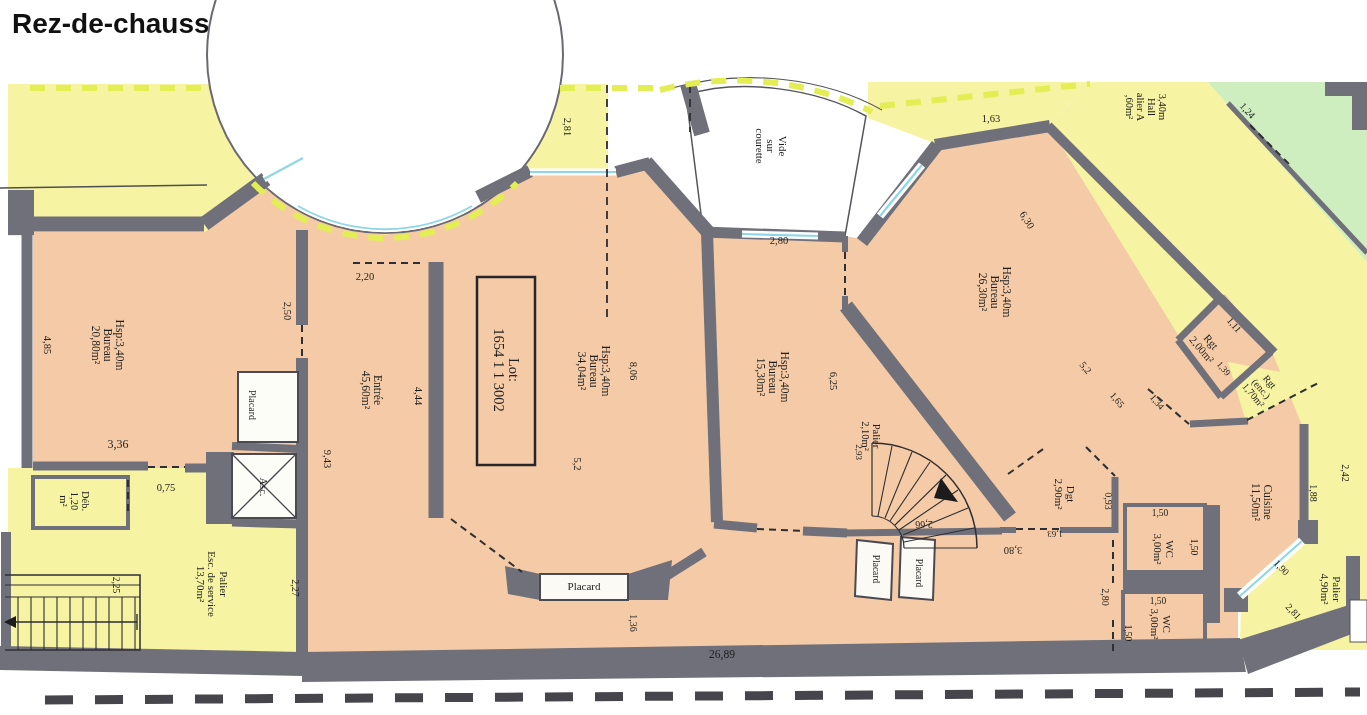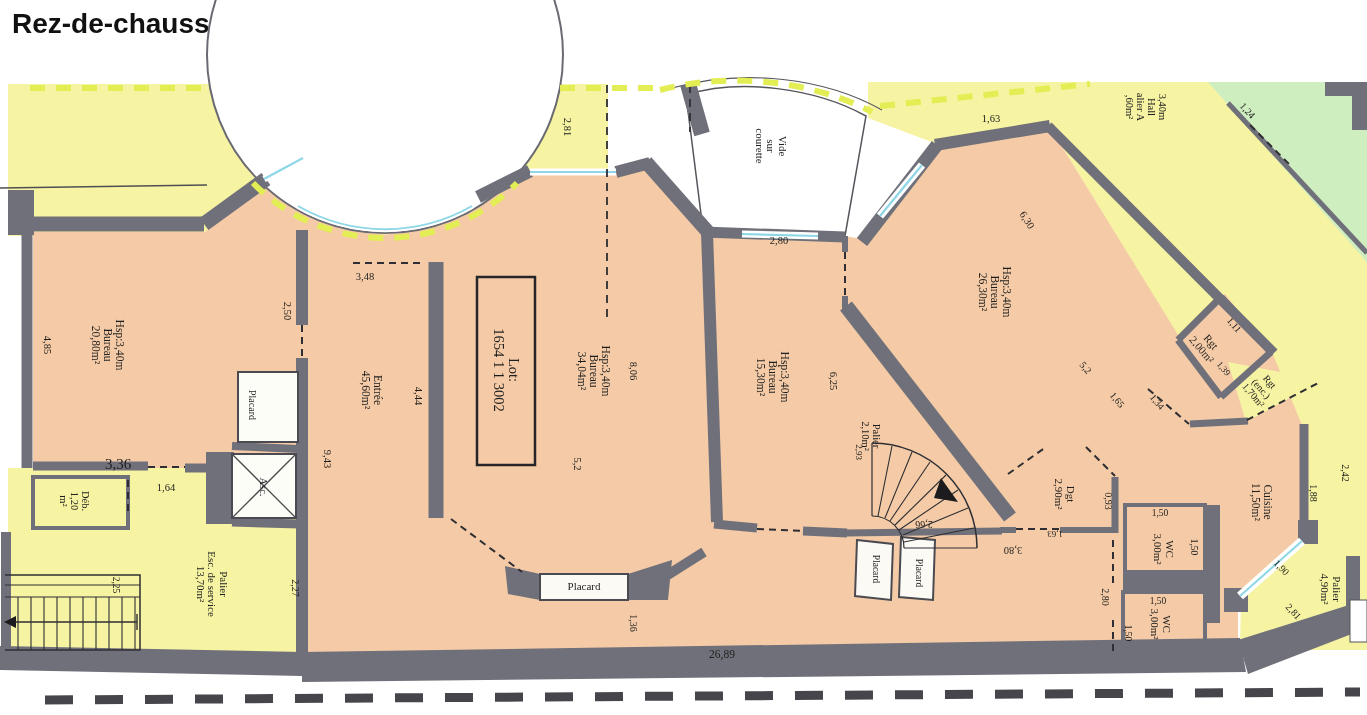--- a/index.html
+++ b/index.html
@@ -179,43 +179,43 @@
 
   <div id="labels">
       <div class="lbl" style="left: 108px; top: 345px; font-size: 11.5px; transform: translate(-50%, -50%) rotate(90deg);">
         <div>Hsp:3,40m</div>
         <div>Bureau</div>
         <div>20,80m²</div>
       </div>
       <div class="lbl" style="left: 47px; top: 345px; font-size: 10.5px; transform: translate(-50%, -50%) rotate(90deg);">
         <div>4,85</div>
       </div>
-      <div class="lbl" style="left: 118px; top: 465px; font-size: 15px; transform: translate(-50%, -50%) rotate(0deg);">
+      <div class="lbl" style="left: 118px; top: 444px; font-size: 12px; transform: translate(-50%, -50%) rotate(0deg);">
         <div>3,36</div>
       </div>
       <div class="lbl" style="left: 287px; top: 311px; font-size: 10.5px; transform: translate(-50%, -50%) rotate(90deg);">
         <div>2,50</div>
       </div>
       <div class="lbl" style="left: 166px; top: 488px; font-size: 10.5px; transform: translate(-50%, -50%) rotate(0deg);">
-        <div>1,64</div>
+        <div>0,75</div>
       </div>
       <div class="lbl" style="left: 74px; top: 501px; font-size: 10.5px; transform: translate(-50%, -50%) rotate(90deg);">
         <div>Déb.</div>
         <div>1,20</div>
         <div>m²</div>
       </div>
       <div class="lbl" style="left: 567px; top: 127px; font-size: 10.5px; transform: translate(-50%, -50%) rotate(90deg);">
         <div>2,81</div>
       </div>
       <div class="lbl" style="left: 372px; top: 390px; font-size: 11.5px; transform: translate(-50%, -50%) rotate(90deg);">
         <div>Entrée</div>
         <div>45,60m²</div>
       </div>
       <div class="lbl" style="left: 365px; top: 277px; font-size: 10.5px; transform: translate(-50%, -50%) rotate(0deg);">
-        <div>3,48</div>
+        <div>2,20</div>
       </div>
       <div class="lbl" style="left: 418px; top: 396px; font-size: 10.5px; transform: translate(-50%, -50%) rotate(90deg);">
         <div>4,44</div>
       </div>
       <div class="lbl" style="left: 327px; top: 459px; font-size: 10.5px; transform: translate(-50%, -50%) rotate(90deg);">
         <div>9,43</div>
       </div>
       <div class="lbl" style="left: 252px; top: 405px; font-size: 10px; transform: translate(-50%, -50%) rotate(90deg);">
         <div>Placard</div>
       </div>

